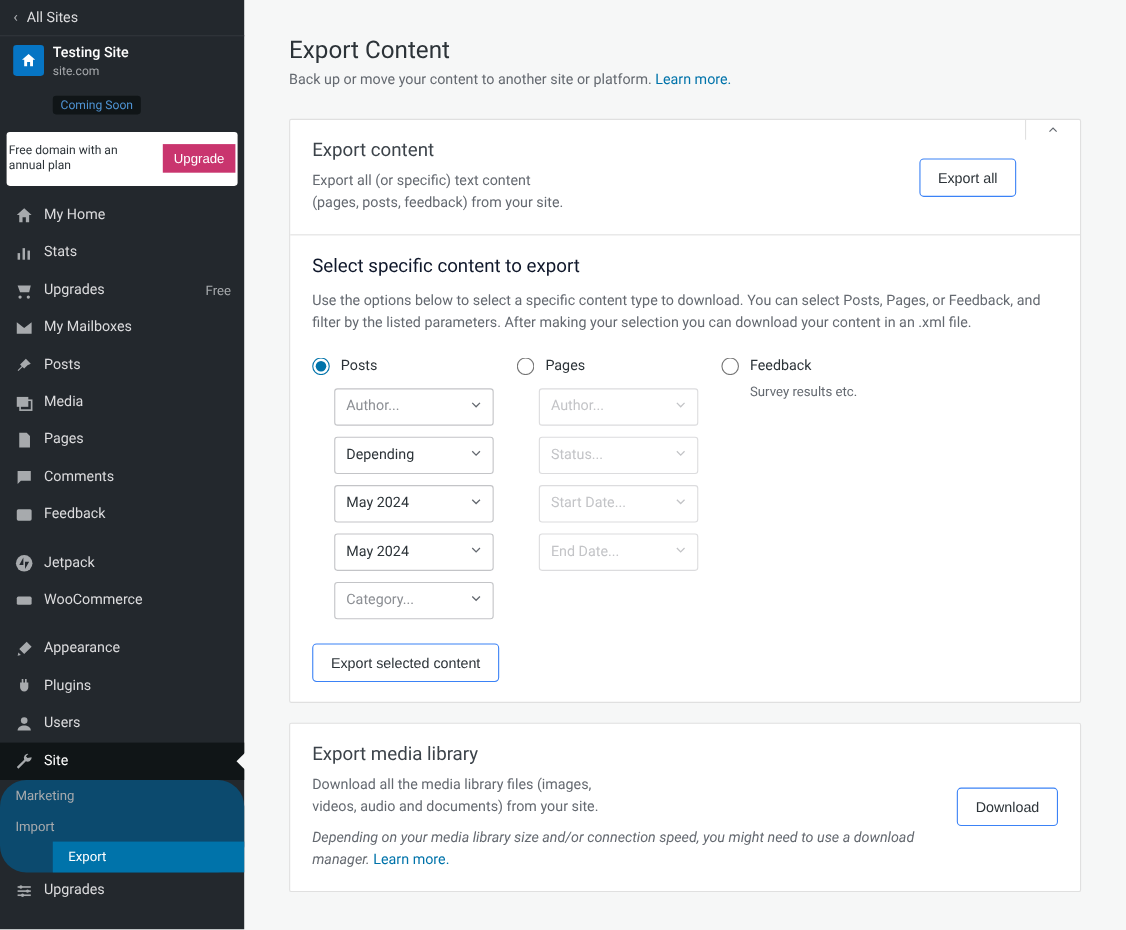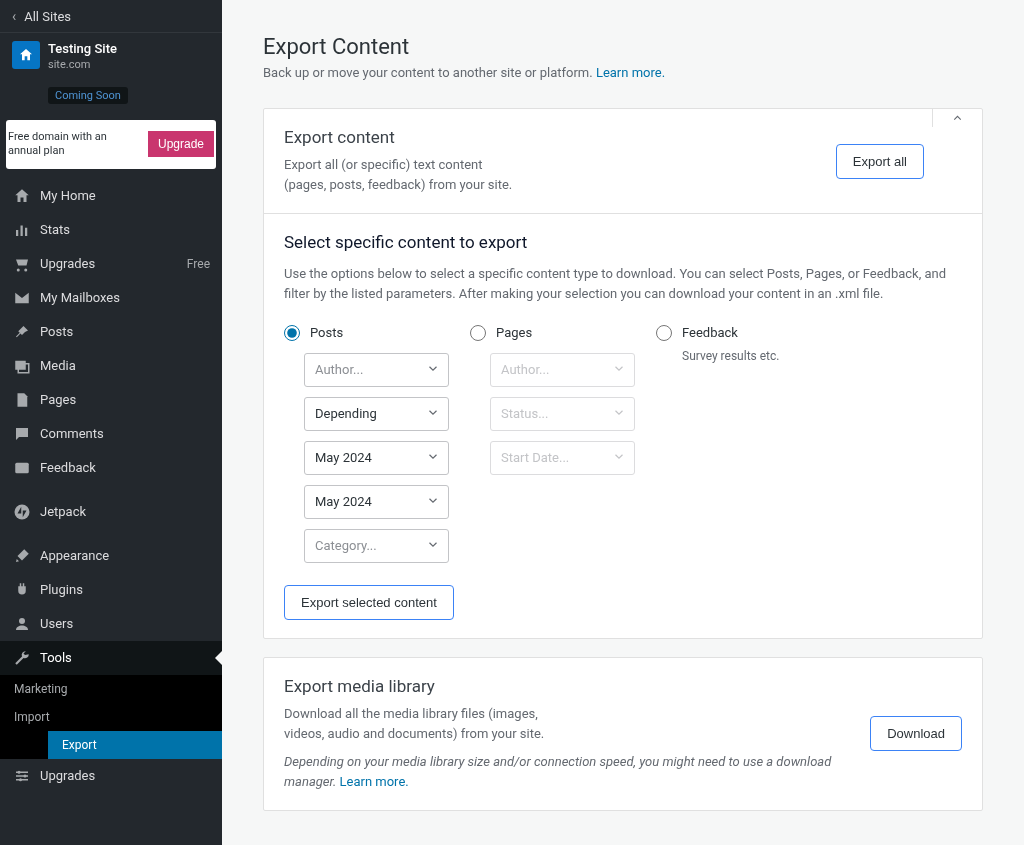--- a/index.html
+++ b/index.html
@@ -23,21 +23,21 @@
 .promo-text { color: #2c3338; font-size: 11px; line-height: 1.3; padding-right:6px; }
 .promo-btn { background: #c9356e; color: #fff; border: none; border-radius: 0; padding: 6px 10px; font-size: 12px; cursor: pointer; }
 
 .nav { flex: 1; overflow-y: auto; }
 .nav-item { display: flex; align-items: center; padding: 7px 12px; color: #dcdcde; font-size: 13px; cursor: pointer; position: relative; }
 .nav-item .icon { width: 20px; height: 20px; margin-right: 8px; display: flex; align-items: center; justify-content: center; color: #a7aaad; flex-shrink: 0; }
 .nav-item .badge { margin-left: auto; font-size: 12px; color: #a7aaad; }
 .nav-item.current { background: #101517; color: #fff; }
 .nav-item.current::after { content: ""; position: absolute; right: -1px; top: 50%; transform: translateY(-50%); border: 8px solid transparent; border-right-color: #f6f7f7; }
 .nav-group-gap { height: 10px; }
-.sub-nav { background: #000000; }
+.sub-nav { background: #0c4a6e; border-radius: 24px; }
 .sub-item { padding: 7px 12px 7px 14px; font-size: 12px; color: #a7aaad; cursor: pointer; }
 .sub-item.active { background: #0073aa; color: #fff; margin-left: 48px; }
 
 
 .main { flex: 1; padding: 34px 16px 20px 16px; overflow-y: auto; }
 .container { max-width: 720px; margin: 0 auto; }
 .page-title { font-size: 22px; font-weight: 400; color: #2c3338; margin-bottom: 6px; }
 .page-sub { color: #646970; font-size: 13px; margin-bottom: 28px; }
 .page-sub a { color: #0073aa; text-decoration: none; }
 
@@ -188,20 +188,28 @@
     <div class="nav-group-gap"></div>
     <div class="nav-item">
       <span class="icon">
           <svg viewBox="0 0 24 24">
             <circle cx="12" cy="12" r="10"></circle>
             <path fill="#23282d" d="M11 5v9H6zM13 19v-9h5z"></path>
           </svg>
         </span>
       <span>Jetpack</span>
     </div>
+    <div class="nav-item">
+      <span class="icon">
+          <svg viewBox="0 0 24 24">
+            <rect x="3" y="7" width="18" height="10" rx="2"></rect>
+          </svg>
+        </span>
+      <span>WooCommerce</span>
+    </div>
     <div class="nav-group-gap"></div>
     <div class="nav-item">
       <span class="icon">
           <svg viewBox="0 0 24 24">
             <path d="M15 3l6 6-9 9-6-6zM4 20l4-1-3-3z"></path>
           </svg>
         </span>
       <span>Appearance</span>
     </div>
     <div class="nav-item">
@@ -220,21 +228,21 @@
           </svg>
         </span>
       <span>Users</span>
     </div>
     <div class="nav-item current">
       <span class="icon">
           <svg viewBox="0 0 24 24">
             <path d="M21 7a5 5 0 01-7 5L5 21l-2-2 9-9a5 5 0 015-7l-3 3 2 2z"></path>
           </svg>
         </span>
-      <span>Tools</span>
+      <span>Site</span>
     </div>
     <div class="sub-nav">
       <div class="sub-item">Marketing</div>
       <div class="sub-item">Import</div>
       <div class="sub-item active">Export</div>
     </div>
     <div class="nav-item">
       <span class="icon">
           <svg viewBox="0 0 24 24">
             <rect x="4" y="6" width="16" height="2"></rect>
@@ -342,20 +350,26 @@
               <span class="caret"><svg viewBox="0 0 24 24" stroke-width="2">
                       <path d="M6 9l6 6 6-6"></path>
                     </svg></span>
             </div>
             <div class="faux-select disabled">
               <span>Start Date...</span>
               <span class="caret"><svg viewBox="0 0 24 24" stroke-width="2">
                       <path d="M6 9l6 6 6-6"></path>
                     </svg></span>
             </div>
+            <div class="faux-select disabled">
+              <span>End Date...</span>
+              <span class="caret"><svg viewBox="0 0 24 24" stroke-width="2">
+                      <path d="M6 9l6 6 6-6"></path>
+                    </svg></span>
+            </div>
           </div>
         </div>
 
         <div class="radio-col wide">
           <div class="radio-row">
             <input type="radio" id="r-feedback" name="ctype" style="">
             <label for="r-feedback">Feedback</label>
           </div>
           <div class="radio-hint">Survey results etc.</div>
         </div>

